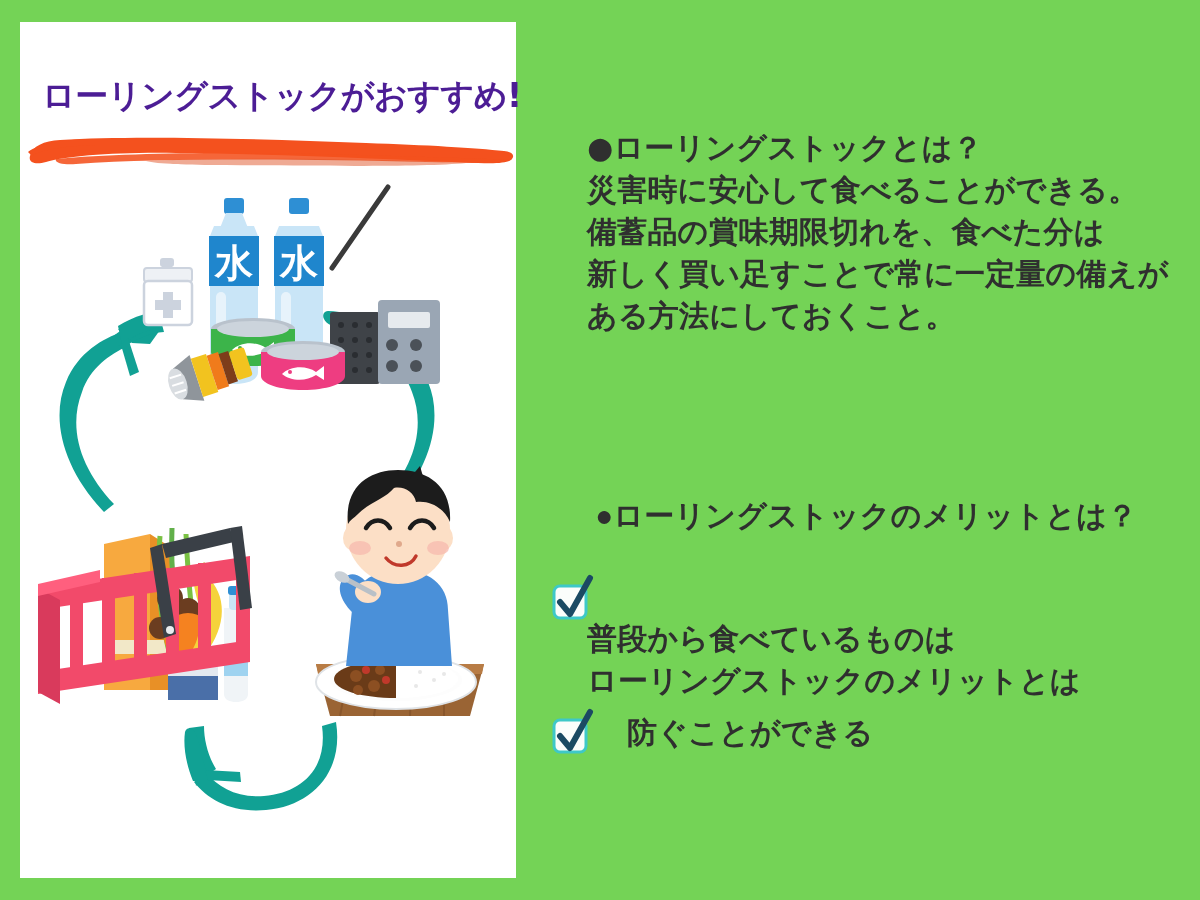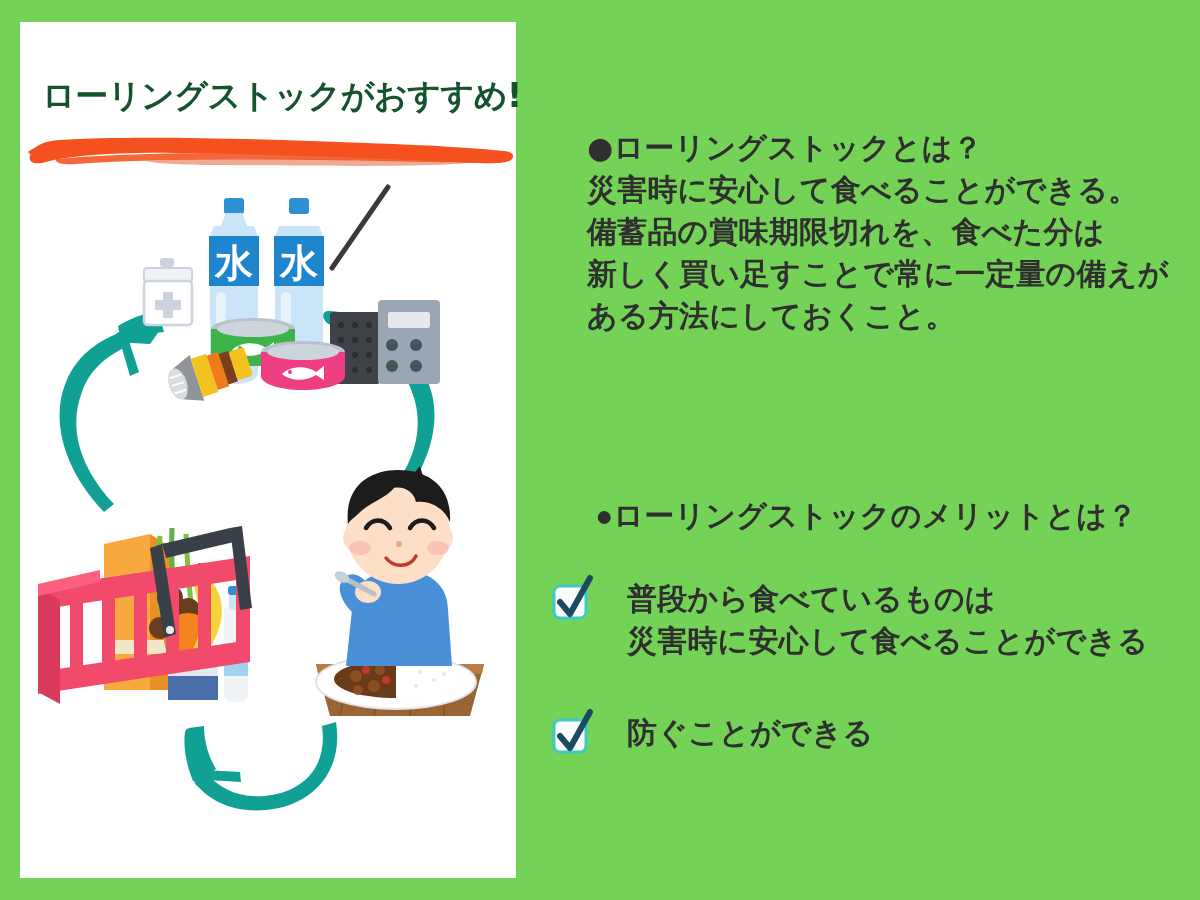--- a/index.html
+++ b/index.html
@@ -16,21 +16,21 @@
   #card {
     position:absolute; left:20px; top:22px;
     width:496px; height:856px;
     background:#ffffff;
   }
 
   
   #poster-title {
     position:absolute; left:42px; top:74px;
     font-size:33px; font-weight:bold; letter-spacing:-0.5px;
-    color:#14532d; white-space:nowrap;
+    color:#4c1d95; white-space:nowrap;
     font-family:"DejaVu Sans","Liberation Sans",sans-serif;
   }
   
   #brush { position:absolute; left:26px; top:128px; width:492px; height:46px; }
 
   
   #illustration { position:absolute; left:0; top:0; width:496px; height:856px; }
   #illustration svg { position:absolute; left:0; top:0; }
 
   
@@ -41,21 +41,21 @@
   }
   .blk { position:absolute; left:0; }
   .ln {
     font-size:30px; font-weight:bold; line-height:42px;
     white-space:nowrap; letter-spacing:0.2px;
     color:#2f2f2f;
     margin-left:34px;
   }
   #intro-block { top:127px; }
   #merit-heading { top:495px; left:8px;font-family:Liberation Serif, serif; }
-  #merit-1 { top:578px; }
+  #merit-1 { top:578px;flex-direction:column; }
   #merit-2 { top:712px; }
   .bullet-row { display:flex; align-items:flex-start; }
   .cb {
     flex:0 0 auto; width:36px; height:36px; margin-top:4px; margin-right:4px;
     position:relative;
   }
   .cb svg { position:absolute; left:-3px; top:-8px; }
   .merit-lines { }
 </style>
 </head>
@@ -364,21 +364,21 @@
 
     <div class="blk bullet-row" id="merit-1">
       <span class="cb">
         <svg width="44" height="48" viewBox="0 0 44 48">
           <rect x="4" y="12" width="32" height="32" rx="6" fill="#fbfdfb" stroke="#3ec8c8" stroke-width="3"></rect>
           <path d="M10 28 L 20 40 L 40 4" stroke="#1b4a63" stroke-width="6" fill="none" stroke-linecap="round" stroke-linejoin="round"></path>
         </svg>
       </span>
       <span class="merit-lines">
         <div class="ln">普段から食べているものは</div>
-        <div class="ln">災害時に安心して食べることができる</div>
+        <div class="ln">ローリングストックのメリットとは</div>
       </span>
     </div>
 
     <div class="blk bullet-row" id="merit-2">
       <span class="cb">
         <svg width="44" height="48" viewBox="0 0 44 48">
           <rect x="4" y="12" width="32" height="32" rx="6" fill="#fbfdfb" stroke="#3ec8c8" stroke-width="3"></rect>
           <path d="M10 28 L 20 40 L 40 4" stroke="#1b4a63" stroke-width="6" fill="none" stroke-linecap="round" stroke-linejoin="round"></path>
         </svg>
       </span>

